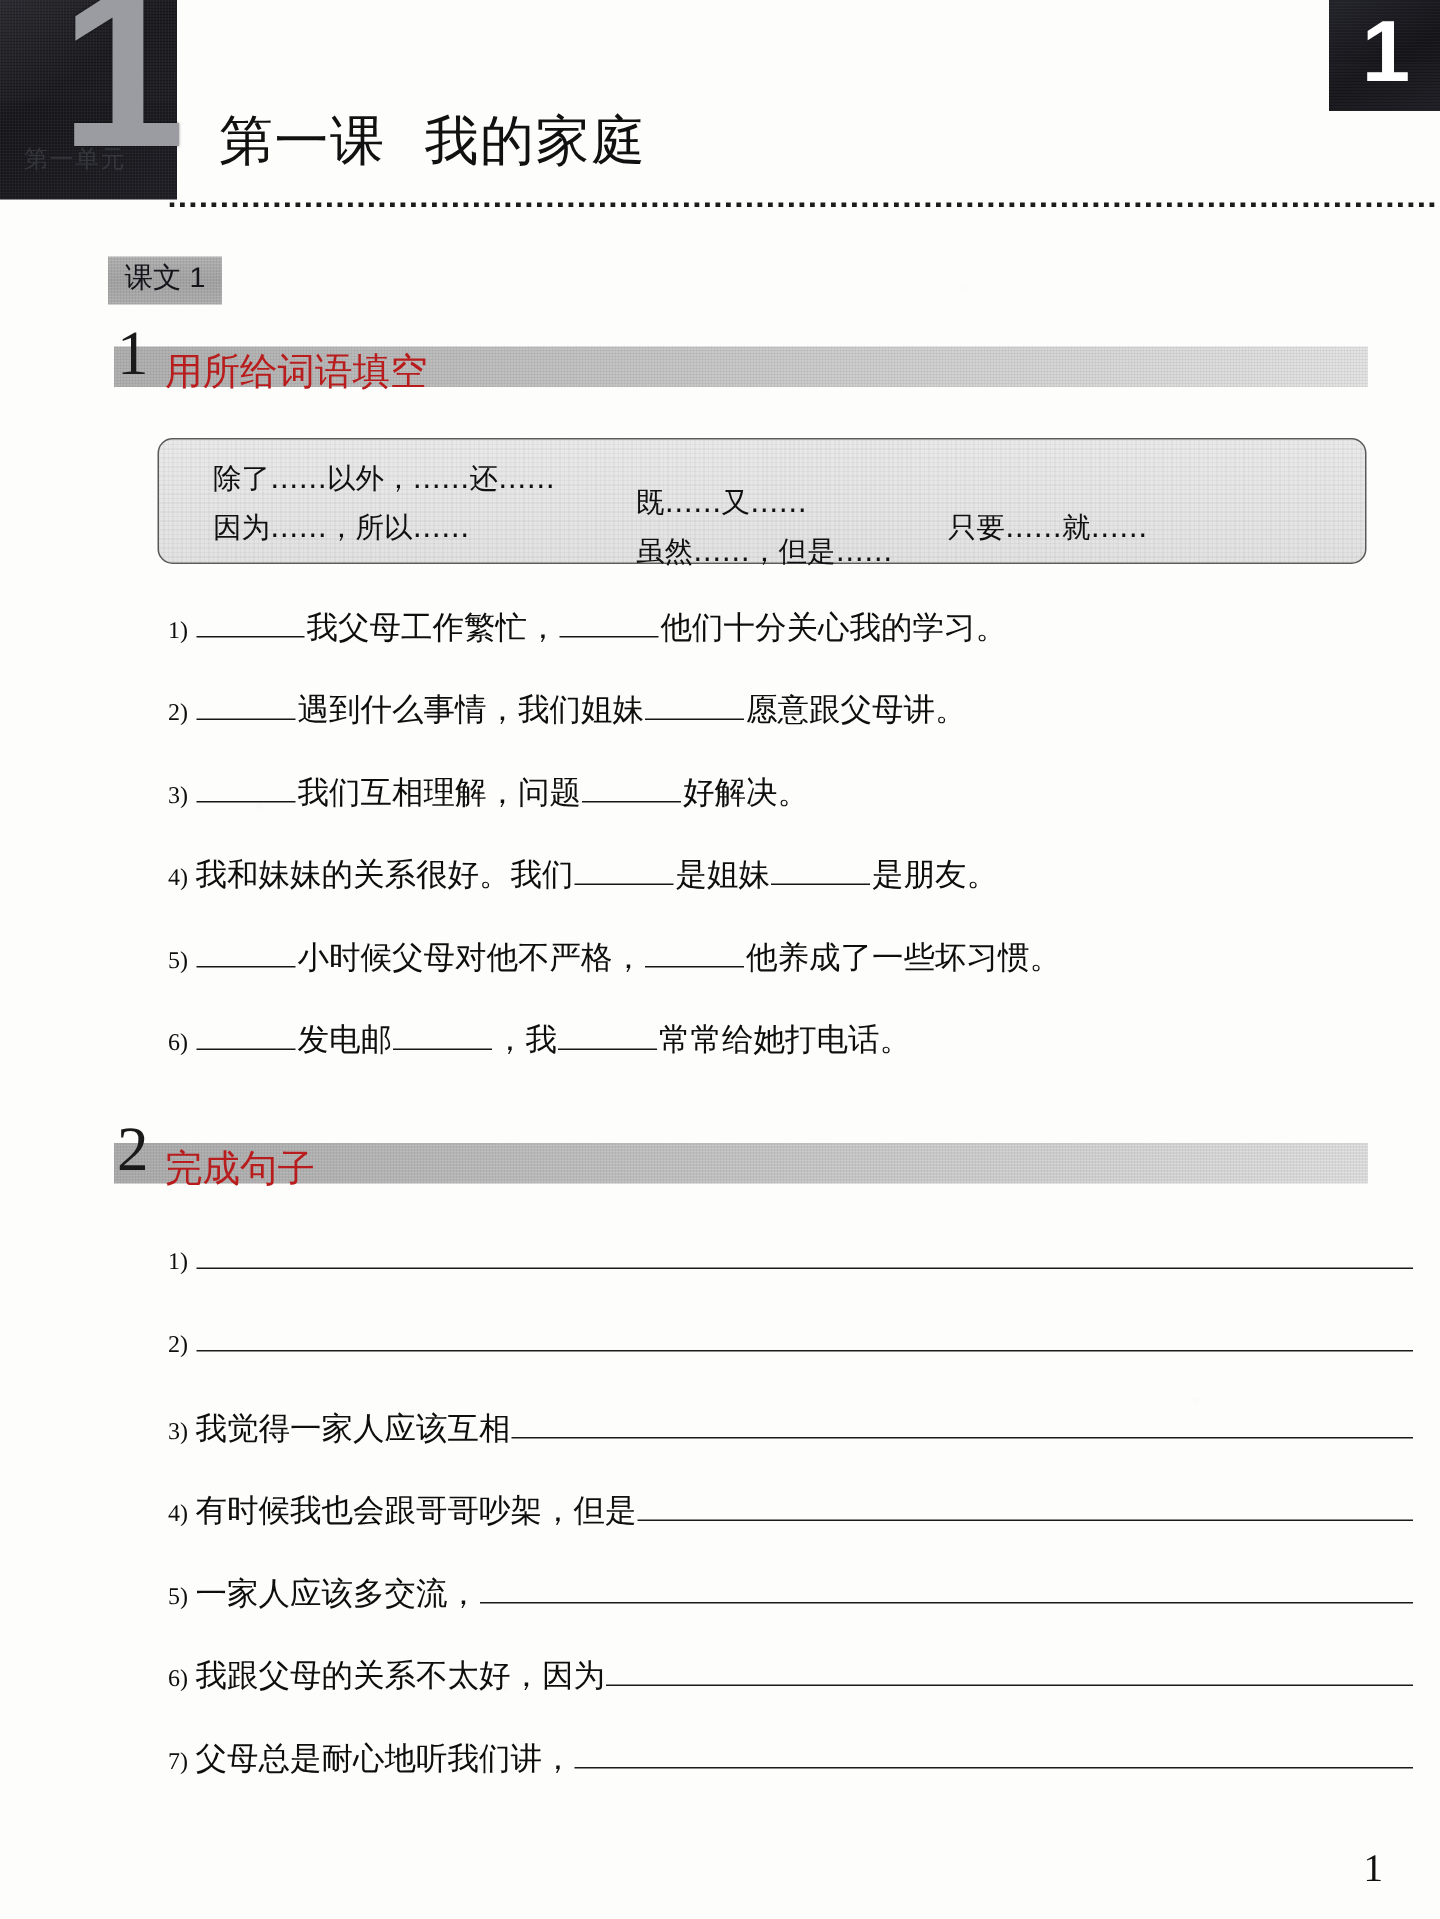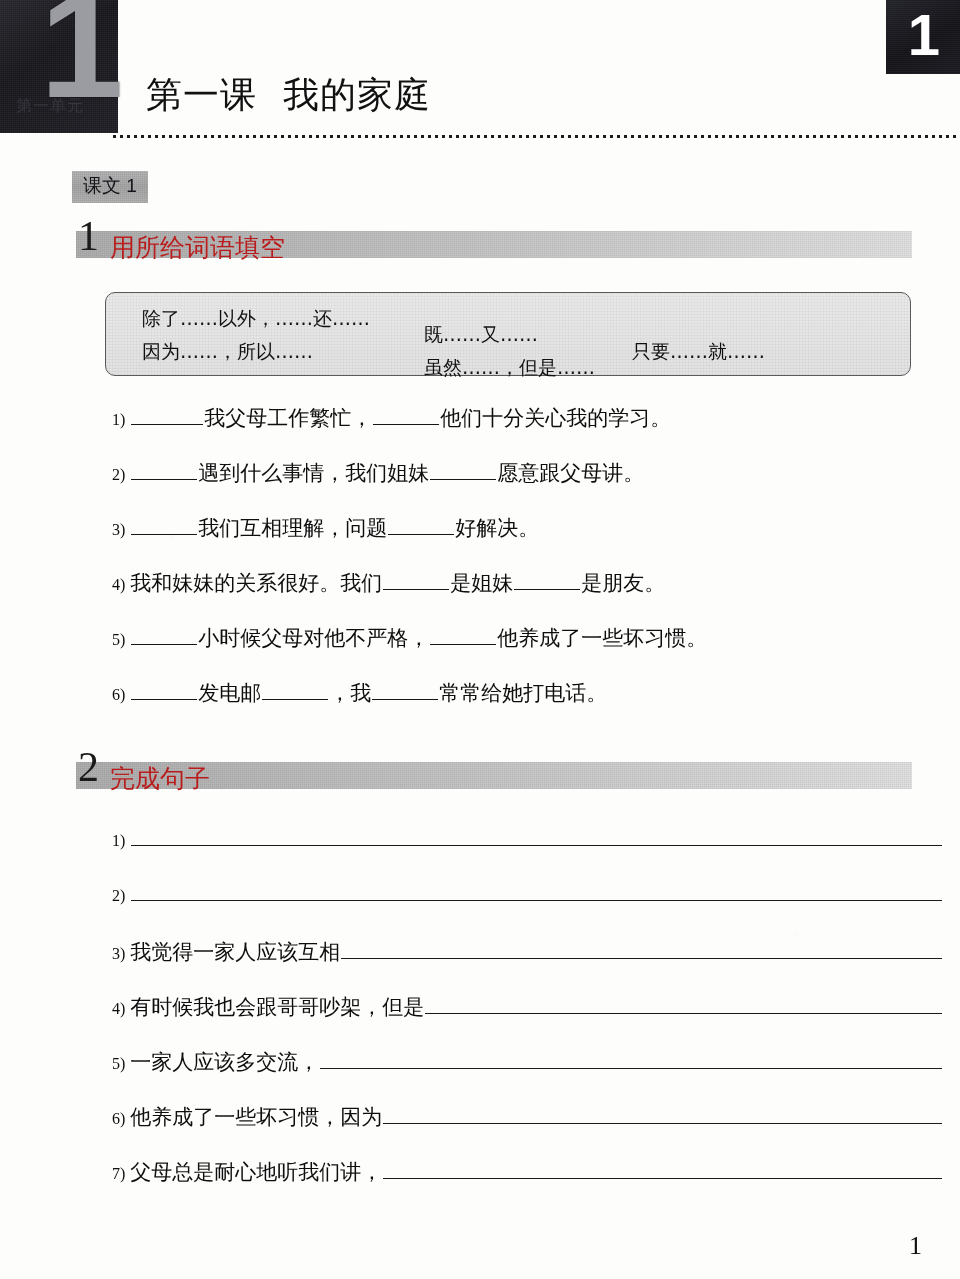--- a/index.html
+++ b/index.html
@@ -392,21 +392,21 @@
         <span class="stem">有时候我也会跟哥哥吵架，但是</span>
         <span class="rule"></span>
       </div>
       <div class="ex2-item">
         <span class="idx">5)</span>
         <span class="stem">一家人应该多交流，</span>
         <span class="rule"></span>
       </div>
       <div class="ex2-item">
         <span class="idx">6)</span>
-        <span class="stem">他养成了一些坏习惯，因为</span>
+        <span class="stem">我跟父母的关系不太好，因为</span>
         <span class="rule"></span>
       </div>
       <div class="ex2-item">
         <span class="idx">7)</span>
         <span class="stem">父母总是耐心地听我们讲，</span>
         <span class="rule"></span>
       </div>
     </div>
 
   <div class="page-num">1</div>

